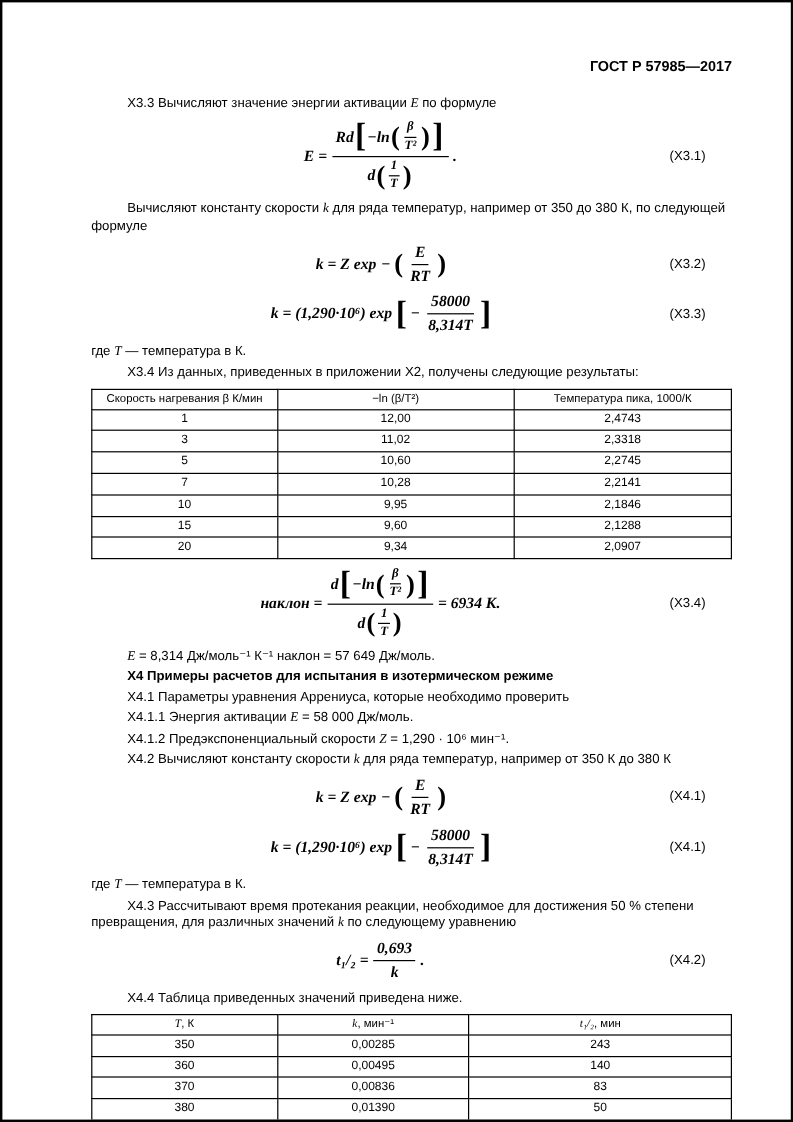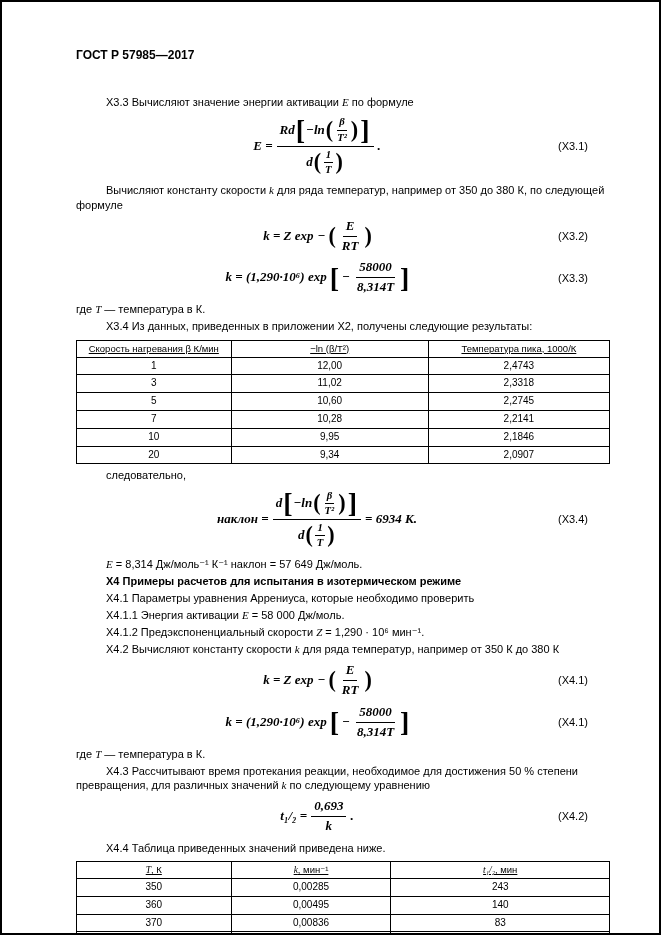--- a/index.html
+++ b/index.html
@@ -9,21 +9,21 @@
     height: 935px;
     border: 2px solid #000;
     background: #fff;
     color: #000;
     font-family: "Liberation Sans", "DejaVu Sans", sans-serif;
     font-size: 11px;
     line-height: 1.28;
     padding: 46px 49px 16px 74px;
     overflow: hidden;
   }
-  .doc-header { font-weight: bold; font-size: 12px; margin-bottom: 32px; }
+  .doc-header { font-weight: bold; font-size: 12px; margin-bottom: 16px; text-align: right; }
   p.body { margin-top: 3px; }
   p.indent { text-indent: 30px; }
   .bold { font-weight: bold; }
   .var {
     font-style: italic;
     font-family: "Liberation Serif", "DejaVu Serif", serif;
   }
 
   
   .eq-row { display: flex; align-items: center; margin: 7px 0; }
@@ -63,21 +63,21 @@
   
   table.data-table { width: 100%; border-collapse: collapse; margin: 6px 0 4px; }
   table.data-table th, table.data-table td {
     border: 1px solid #000;
     text-align: center;
     vertical-align: middle;
     font-weight: normal;
     padding: 2px 3px;
     height: 16px;
   }
-  table.data-table th { font-size: 9.5px; white-space: nowrap; text-decoration: underline; }
+  table.data-table th { font-size: 9.5px; white-space: nowrap; }
   table.data-table td { font-size: 10px; }
   .t1c1 { width: 29%; } .t1c2 { width: 37%; } .t1c3 { width: 34%; }
   .t2c1 { width: 29%; } .t2c2 { width: 30%; } .t2c3 { width: 41%; }
 </style>
 </head>
 <body>
 
 <div class="page">
 
   <div class="doc-header">ГОСТ Р 57985—2017</div>
@@ -193,28 +193,32 @@
           <td>7</td>
           <td>10,28</td>
           <td>2,2141</td>
         </tr>
       <tr>
           <td>10</td>
           <td>9,95</td>
           <td>2,1846</td>
         </tr>
       <tr>
+          <td>15</td>
+          <td>9,60</td>
+          <td>2,1288</td>
+        </tr>
+      <tr>
           <td>20</td>
           <td>9,34</td>
           <td>2,0907</td>
         </tr>
     </tbody>
   </table>
 
-  <p class="body indent">следовательно,</p>
 
   <div class="eq-row">
     <div class="eq-body">
       <span class="tok">наклон =</span>
       <span class="frac">
         <span class="fnum">
           <span>d</span>
           <span class="dl d2">[</span>
           <span>−ln</span>
           <span class="dl d1">(</span>

